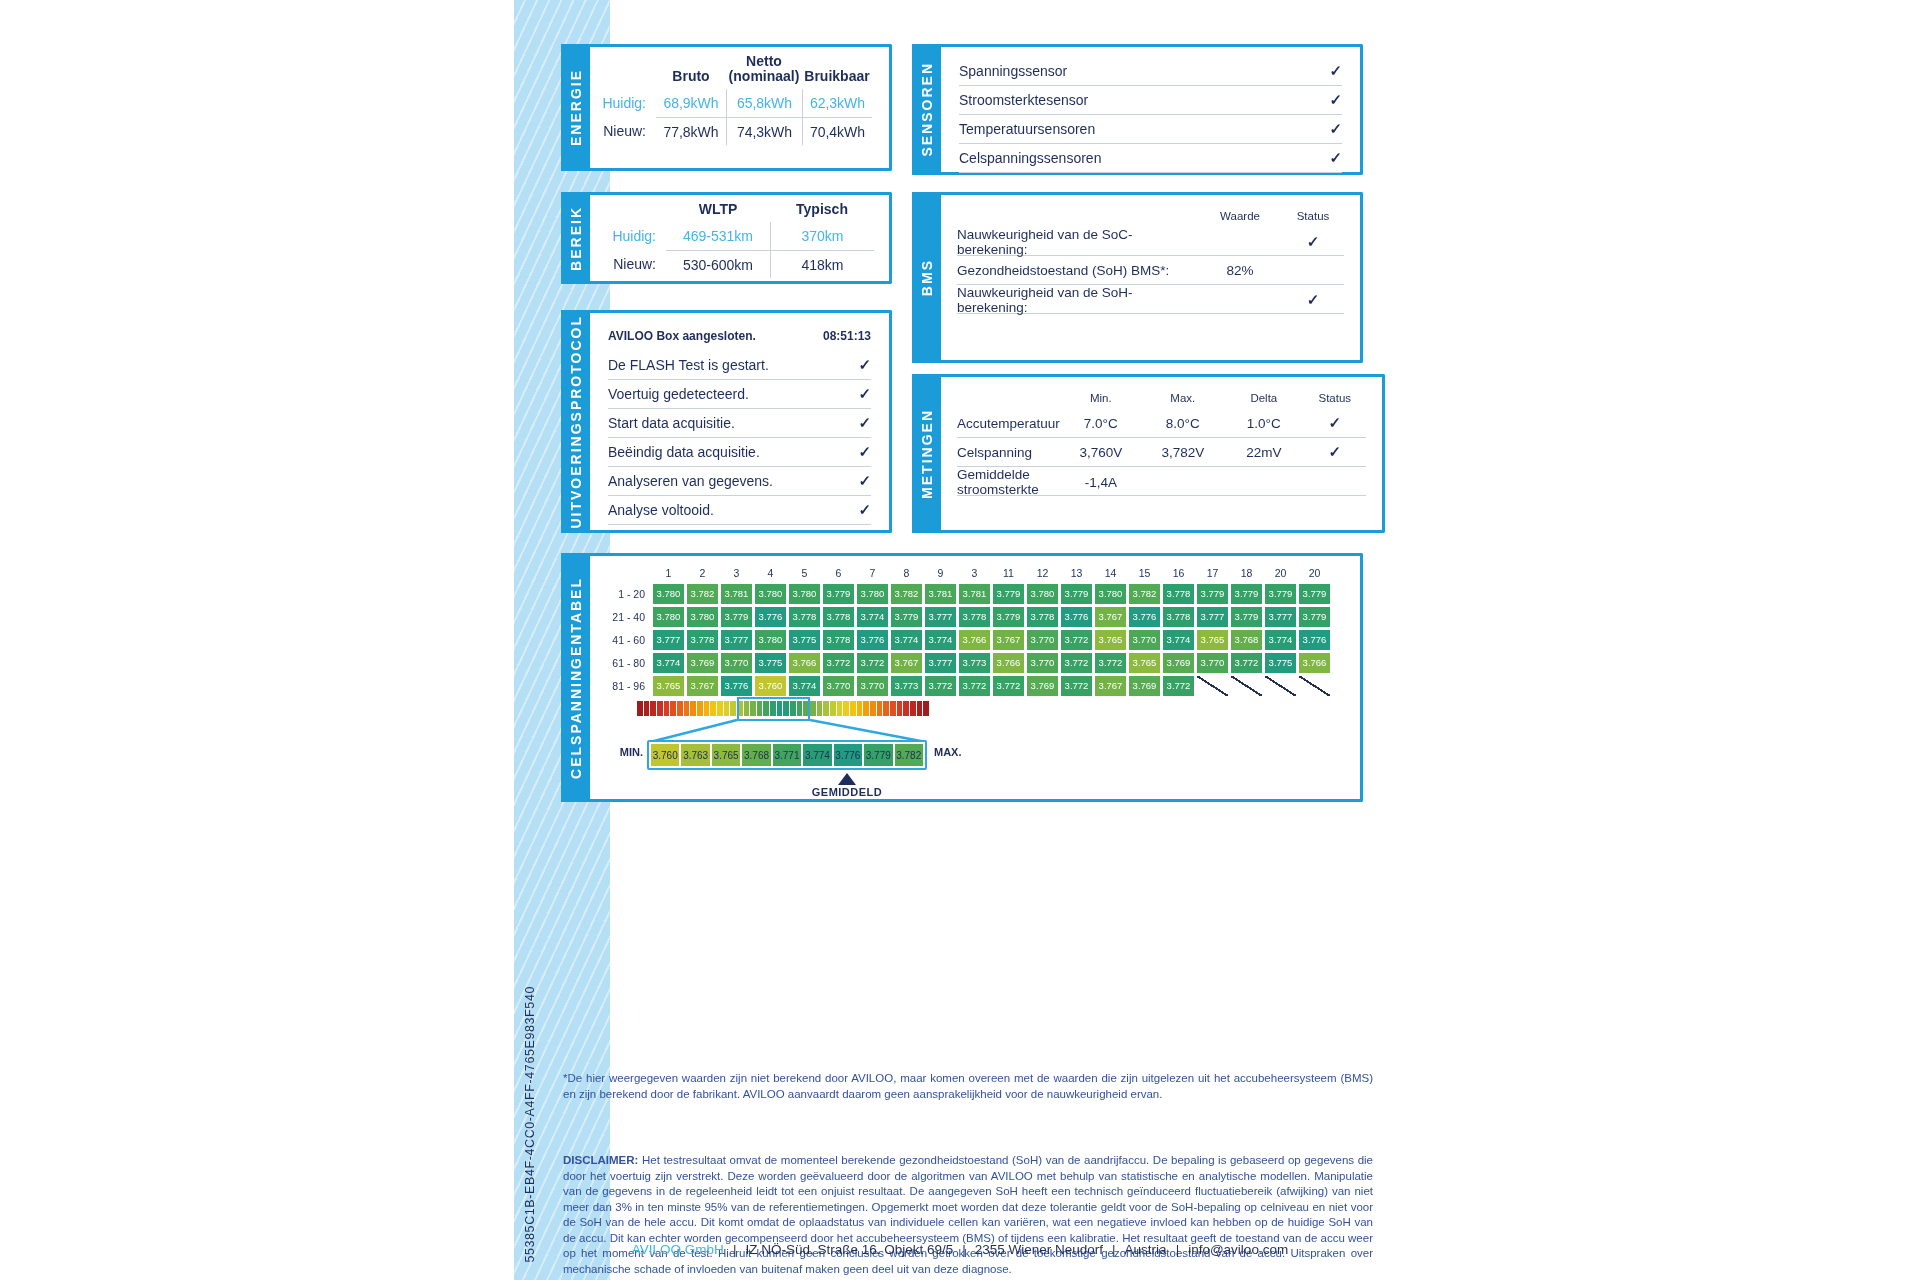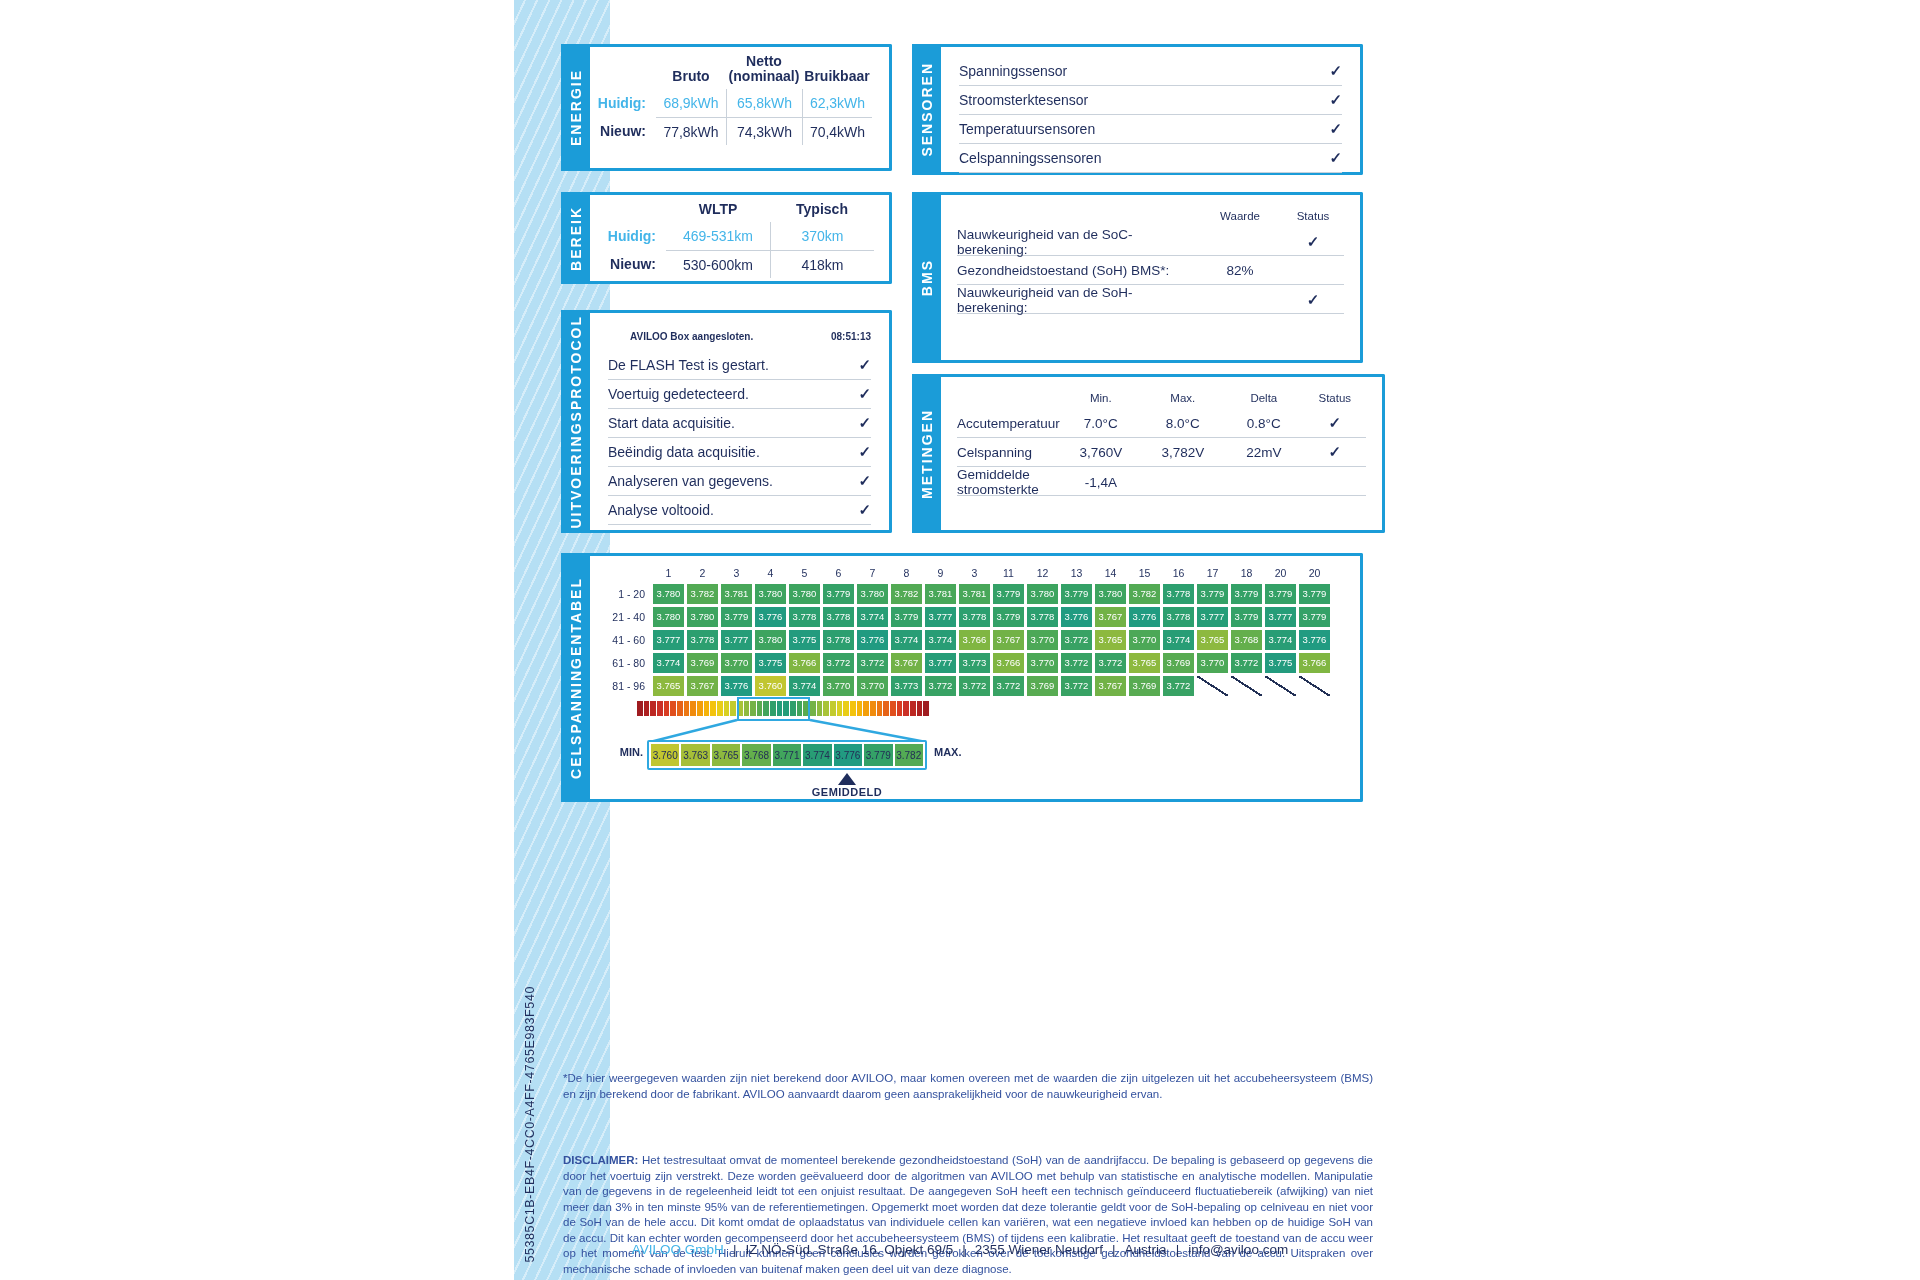--- a/index.html
+++ b/index.html
@@ -24,33 +24,33 @@
   #p-bereik  {left:561px;top:192px; width:331px;height:92px;}
   #p-protocol{left:561px;top:310px; width:331px;height:223px;}
   #p-sensoren{left:912px;top:44px;  width:451px;height:131px;}
   #p-bms     {left:912px;top:192px; width:451px;height:171px;}
   #p-metingen{left:912px;top:374px; width:451px;height:159px;}
   #p-cel     {left:561px;top:553px; width:802px;height:249px;}
 
   
   .mt{display:grid;padding:7px 14px 6px 10px;font-size:14px;}
   .mt-head{text-align:center;font-weight:bold;white-space:pre-line;align-self:end;padding-bottom:5px;line-height:15px;}
-  .mt-label{text-align:center;padding-right:10px;height:28px;display:flex;align-items:center;justify-content:flex-end;font-weight:bold;}
+  .mt-label{text-align:center;padding-right:10px;height:28px;display:flex;align-items:center;justify-content:flex-end;}
   .mt-val{text-align:center;height:28px;display:flex;align-items:center;justify-content:center;}
   .accent{color:var(--cyan);}
   .vline{border-left:1.5px solid var(--rule);}
   .hline{border-top:1.5px solid var(--rule);}
 
   
   .list{padding:8px 18px 4px 18px;font-size:14px;}
   .check-row{display:flex;justify-content:space-between;align-items:center;height:29px;border-bottom:1.5px solid var(--rule);}
   .check-row.no-line{border-bottom:none;}
   .check{color:var(--navy);font-weight:bold;font-size:15px;}
   .bold{font-weight:bold;}
-  #protocol-head{height:30px;border-bottom:none;font-size:10px;margin-left:22px;}
+  #protocol-head{height:30px;border-bottom:none;font-size:12px;}
 
   
   .grid-list{padding:10px 16px 4px 16px;font-size:13.5px;}
   .bms-row{display:grid;grid-template-columns:1fr 84px 62px;align-items:center;height:29px;border-bottom:1.5px solid var(--rule);}
   .bms-row.head-row,.met-row.head-row{border-bottom:none;height:22px;font-size:11.5px;}
   .met-row{display:grid;grid-template-columns:1fr 82px 82px 80px 62px;align-items:center;height:29px;border-bottom:1.5px solid var(--rule);}
   .ccell{text-align:center;}
 
   
   .cel-card{font-size:11px;}
@@ -240,21 +240,21 @@
             <span></span>
             <span class="ccell">Min.</span>
             <span class="ccell">Max.</span>
             <span class="ccell">Delta</span>
             <span class="ccell">Status</span>
           </div>
           <div class="met-row">
             <span>Accutemperatuur</span>
             <span class="ccell">7.0°C</span>
             <span class="ccell">8.0°C</span>
-            <span class="ccell">0.8°C</span>
+            <span class="ccell">1.0°C</span>
             <span class="ccell check">✓</span>
           </div>
           <div class="met-row">
             <span>Celspanning</span>
             <span class="ccell">3,760V</span>
             <span class="ccell">3,782V</span>
             <span class="ccell">22mV</span>
             <span class="ccell check">✓</span>
           </div>
           <div class="met-row">

